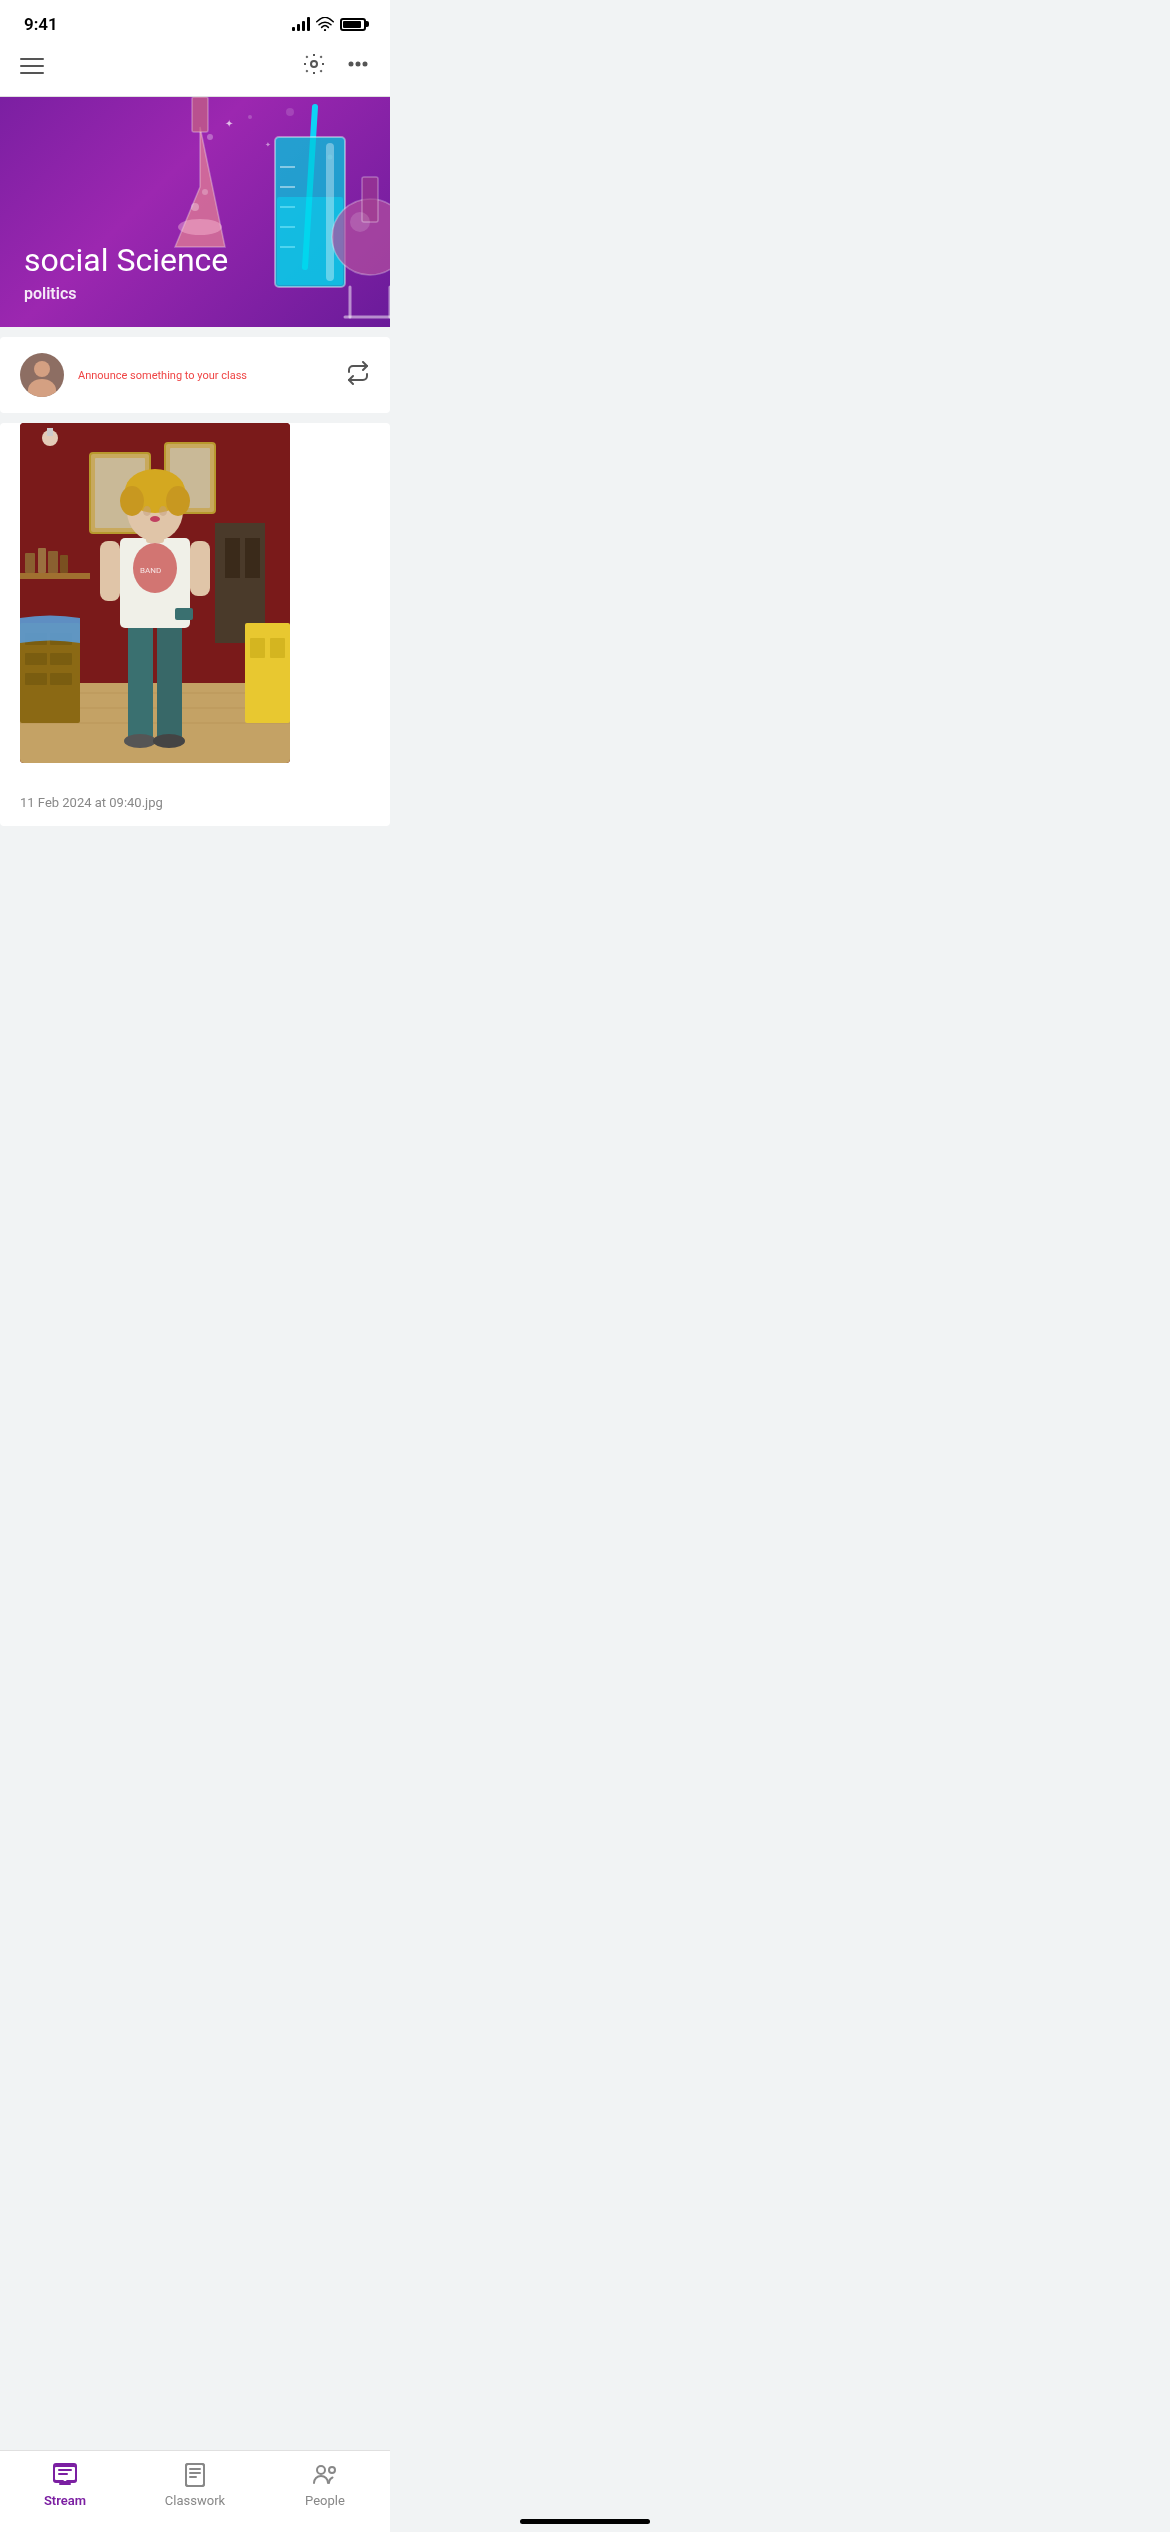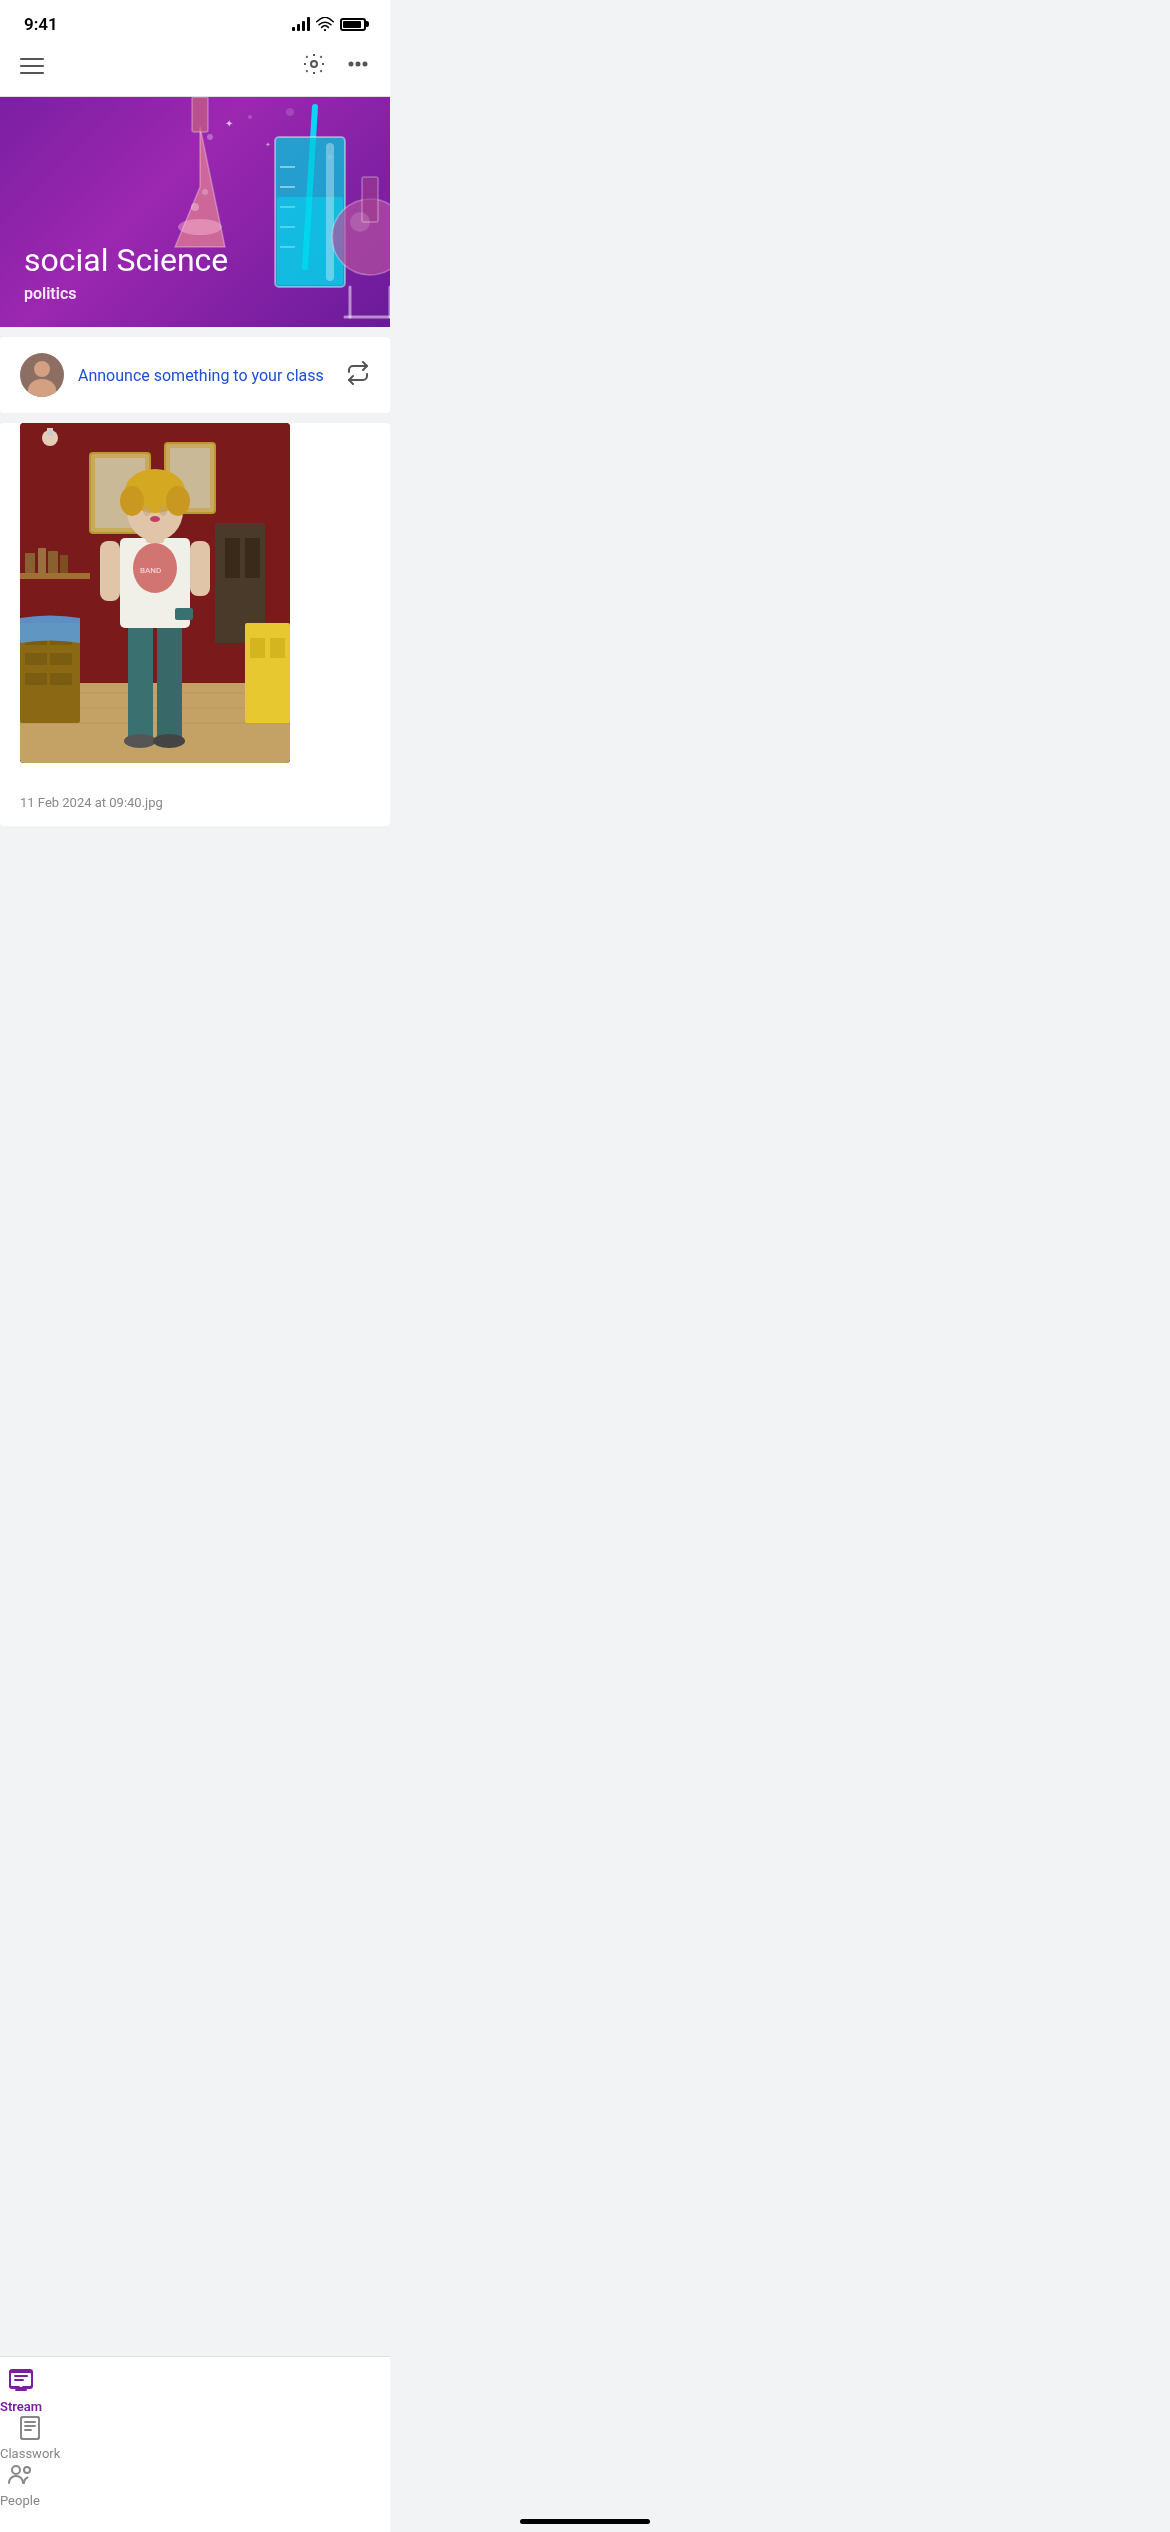--- a/index.html
+++ b/index.html
@@ -174,22 +174,22 @@
       position: absolute;
       bottom: -4px;
       left: 50%;
       transform: translateX(-50%);
       width: 28px;
       height: 22px;
       border-radius: 50% 50% 0 0;
       background: #d4a082;
     }
     .announce-text {
-      font-size: 16px;
-      color: #1d4ed8;
+      font-size: 11px;
+      color: #ef4444;
       flex: 1;
     }
 
     
     .post-card {
       background: #fff;
       border-radius: 4px;
       margin: 0 0 10px;
       overflow: hidden;
     }
@@ -282,21 +282,20 @@
     .bottom-nav {
       position: fixed;
       bottom: 0;
       width: 390px;
       background: #fff;
       border-top: 1px solid #e0e0e0;
       display: flex;
       justify-content: space-around;
       align-items: flex-start;
       padding: 10px 0 24px;
-      flex-direction: column;
     }
     .nav-item {
       display: flex;
       flex-direction: column;
       align-items: center;
       gap: 4px;
       cursor: pointer;
       flex: 1;
     }
     .nav-item-icon {

